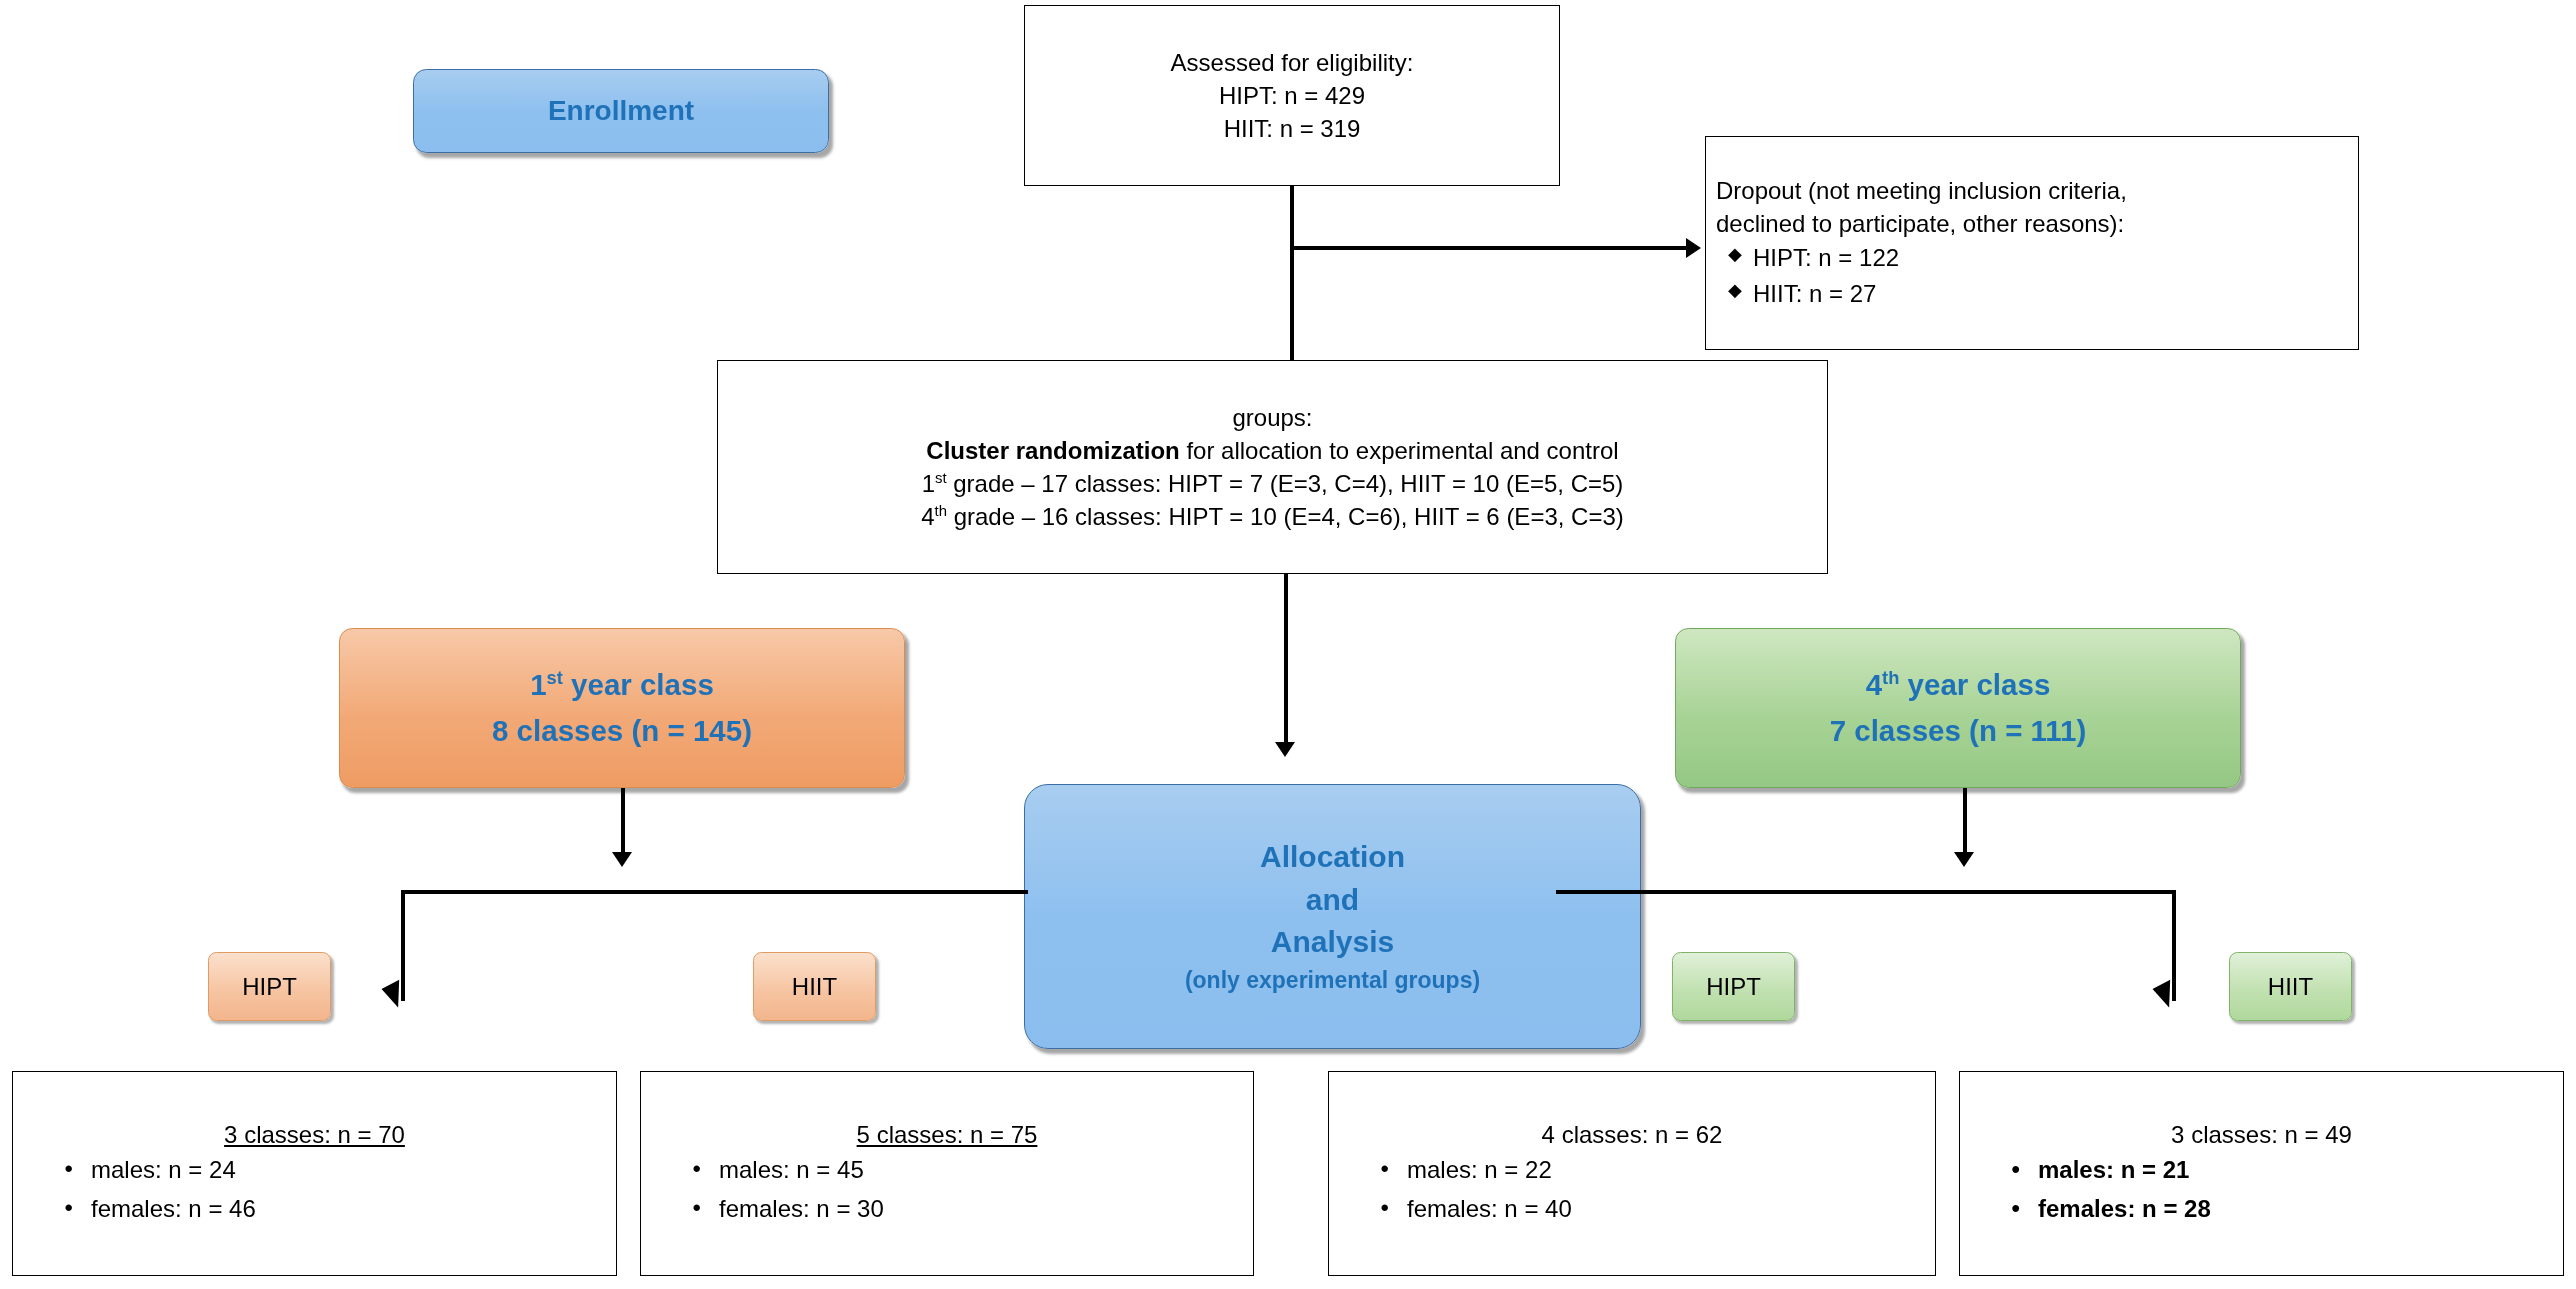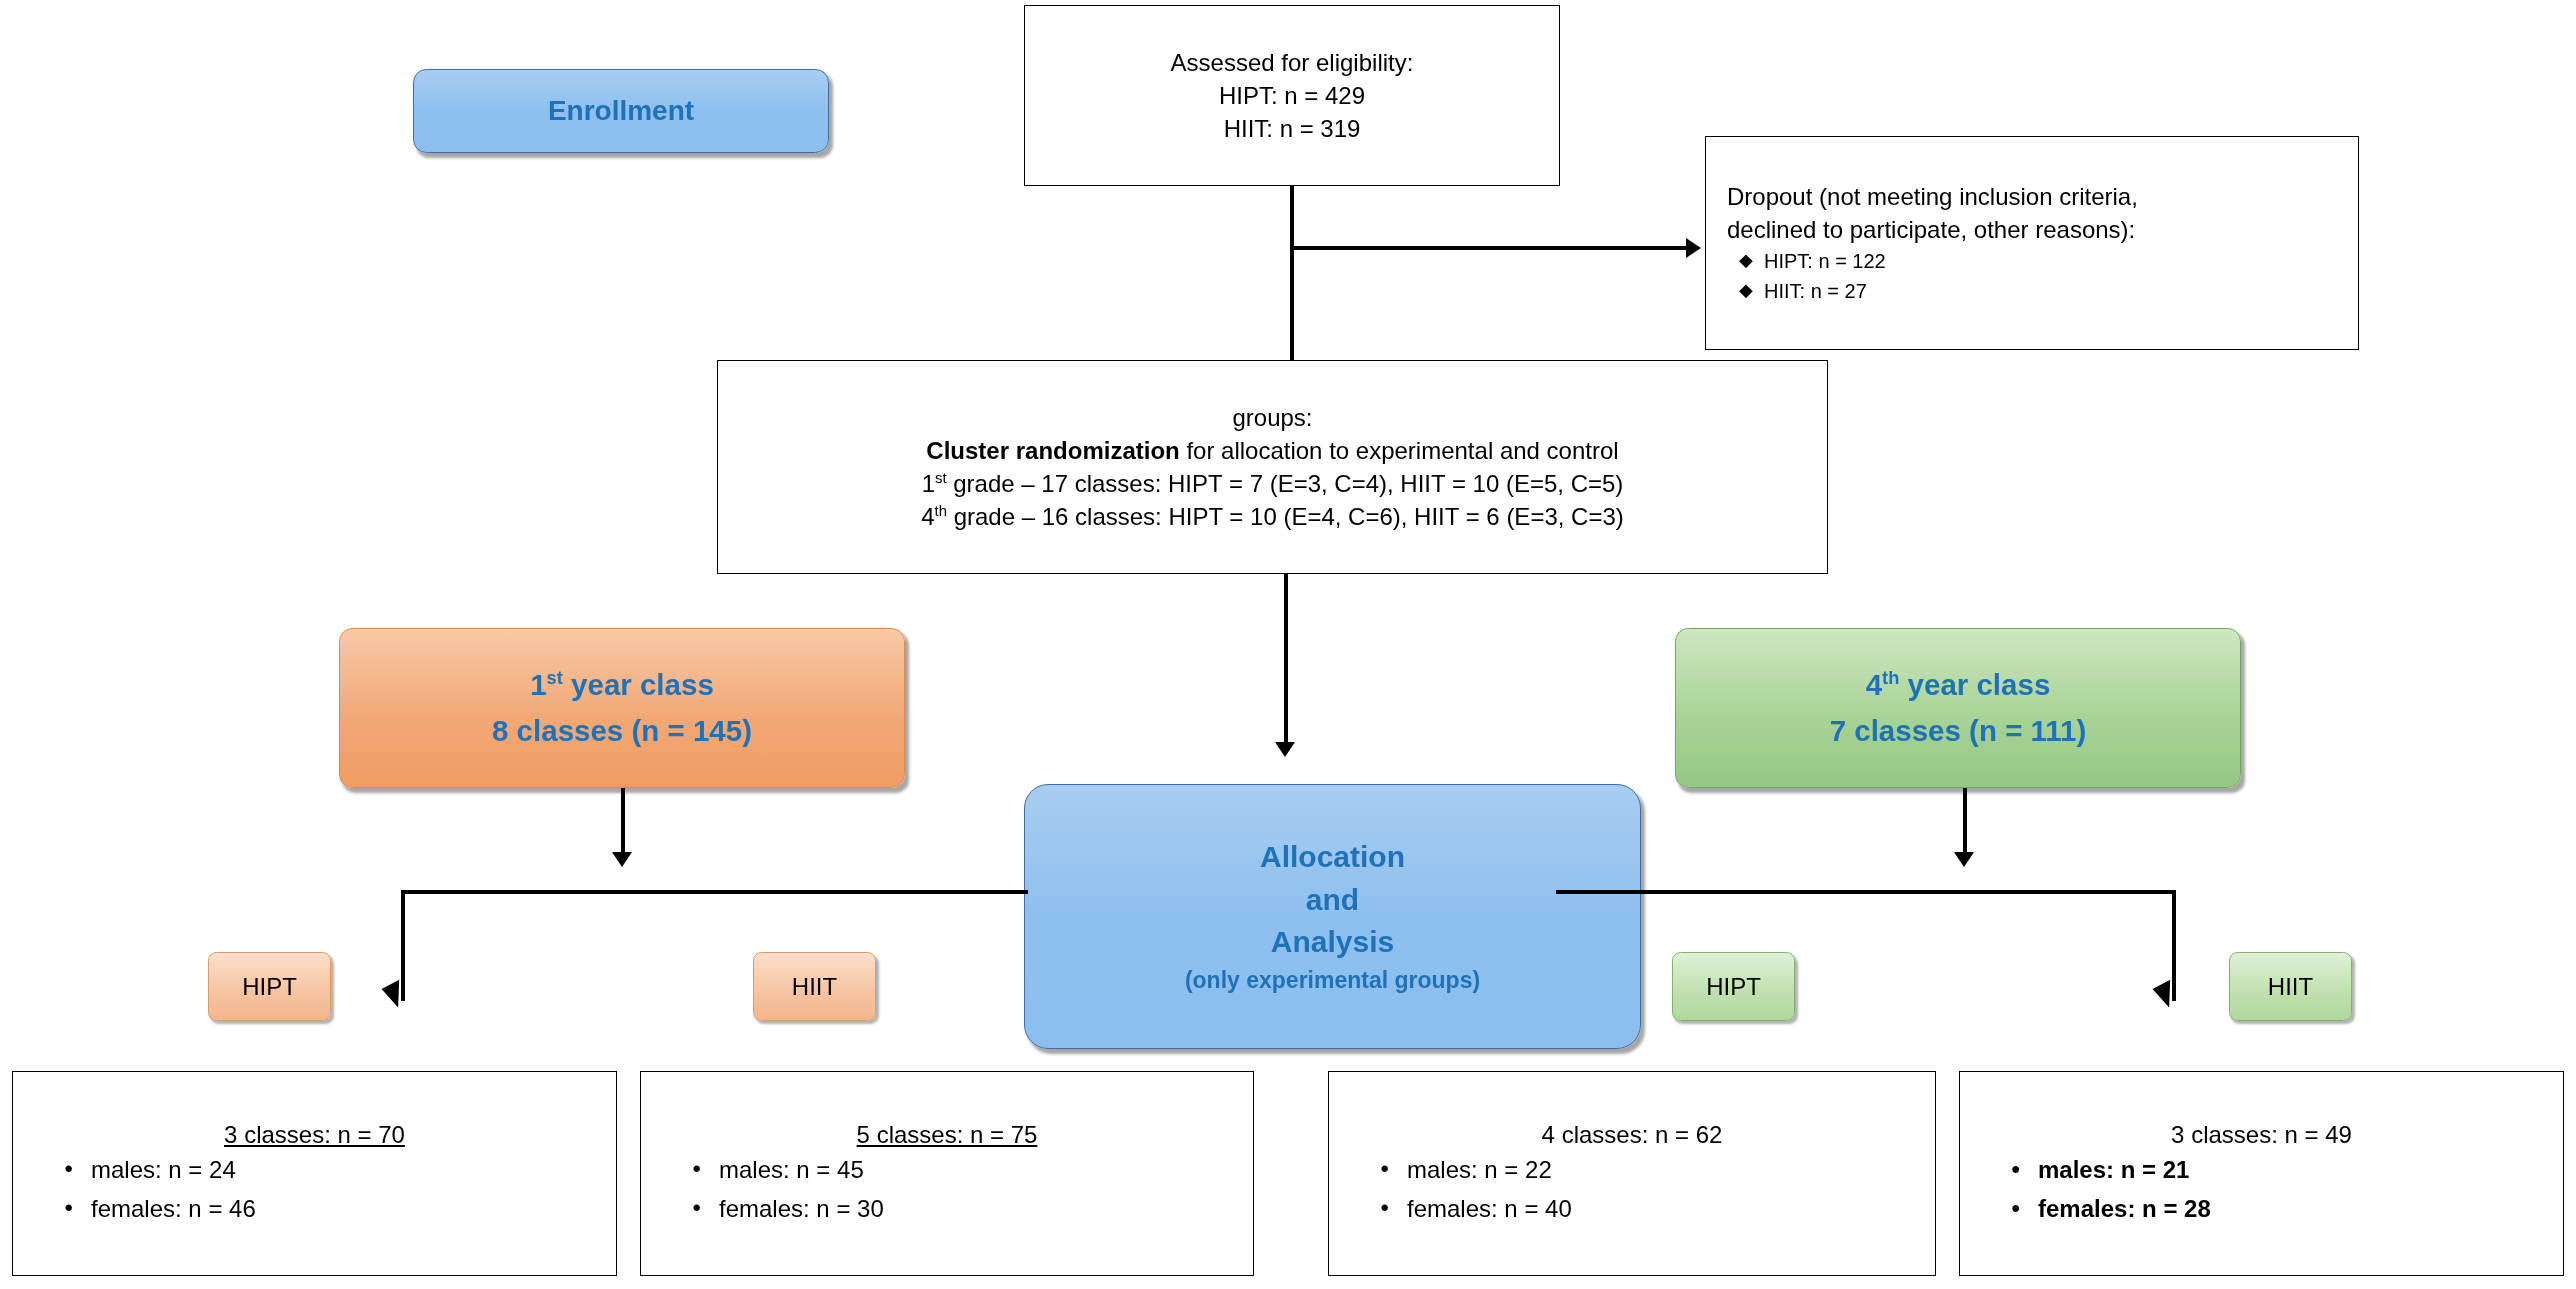--- a/index.html
+++ b/index.html
@@ -101,21 +101,21 @@
     border-right: 14.5px solid transparent;
     border-top: 24px solid #000000;
     transform: rotate(-28deg);
   }
   .b-body  { font-size: 24px; line-height: 1.38; }
   ul.plain {
     margin: 0;
     padding: 0 0 0 37px;
     list-style: none;
   }
-  ul.plain li { position: relative; font-size: 20px; line-height: 1.5; }
+  ul.plain li { position: relative; font-size: 24px; line-height: 1.5; }
   ul.plain li::before {
     content: "\25C6";
     position: absolute;
     left: -25px;
     font-size: 18px;
     top: 1.2px;
   }
   ul.dotted {
     margin: 0;
     padding: 0 0 0 72px;
@@ -141,21 +141,21 @@
   <div class="pill pill-blue" style="left:413px; top:69px; width:416px; height:84px; font-size:28px;">
     <span>Enrollment</span>
   </div>
 
   <div class="box txt-center" style="left:1024px; top:4.8px; width:536px; height:181px;">
     <div class="b-body">Assessed for eligibility:</div>
     <div class="b-body">HIPT: n = 429</div>
     <div class="b-body">HIIT: n = 319</div>
   </div>
 
-  <div class="box txt-left" style="left:1705px; top:136px; width:654px; height:214px; padding:11px 21px;">
+  <div class="box txt-left" style="left:1705px; top:136px; width:654px; height:214px; padding:11px 10px;">
     <div class="b-body">Dropout (not meeting inclusion criteria,</div>
     <div class="b-body">declined to participate, other reasons):</div>
     <ul class="plain">
       <li>HIPT: n = 122</li>
       <li>HIIT: n = 27</li>
     </ul>
   </div>
 
   <div class="ln" style="left:1290px; top:186px; width:3.6px; height:175px;"></div>
 

